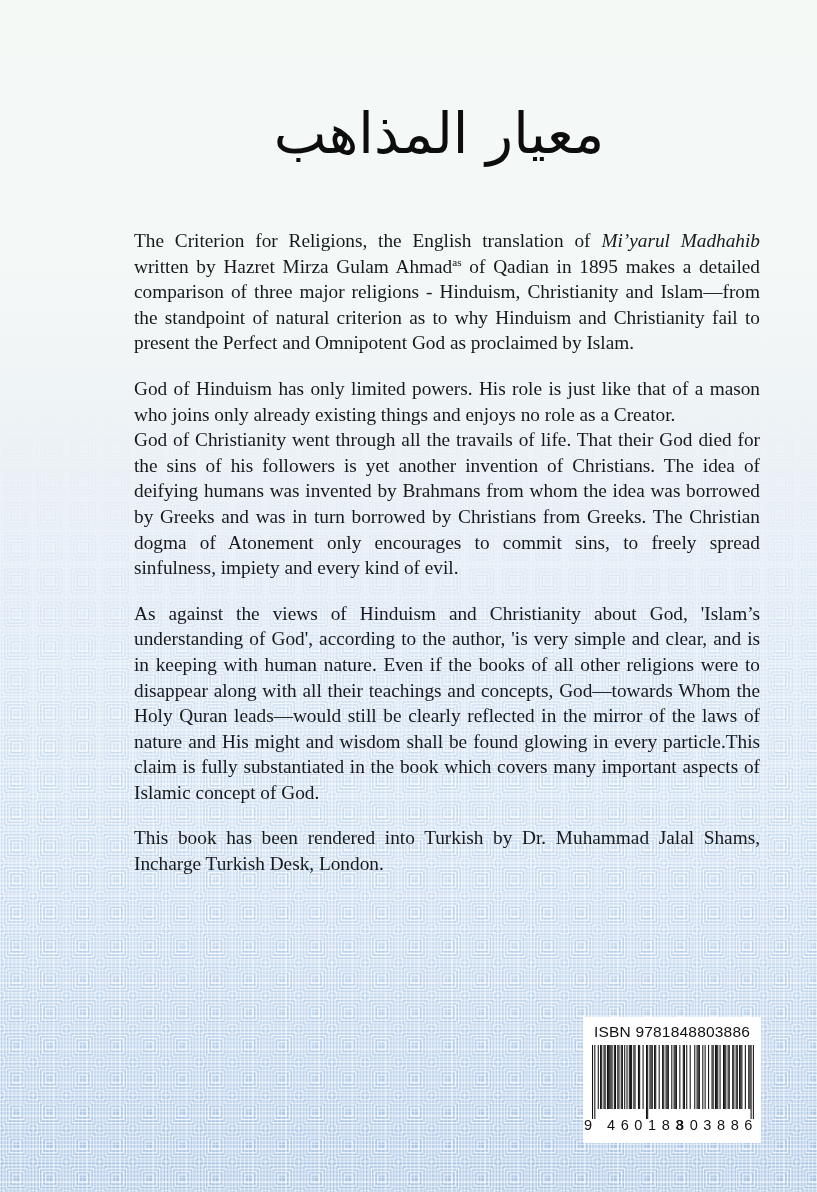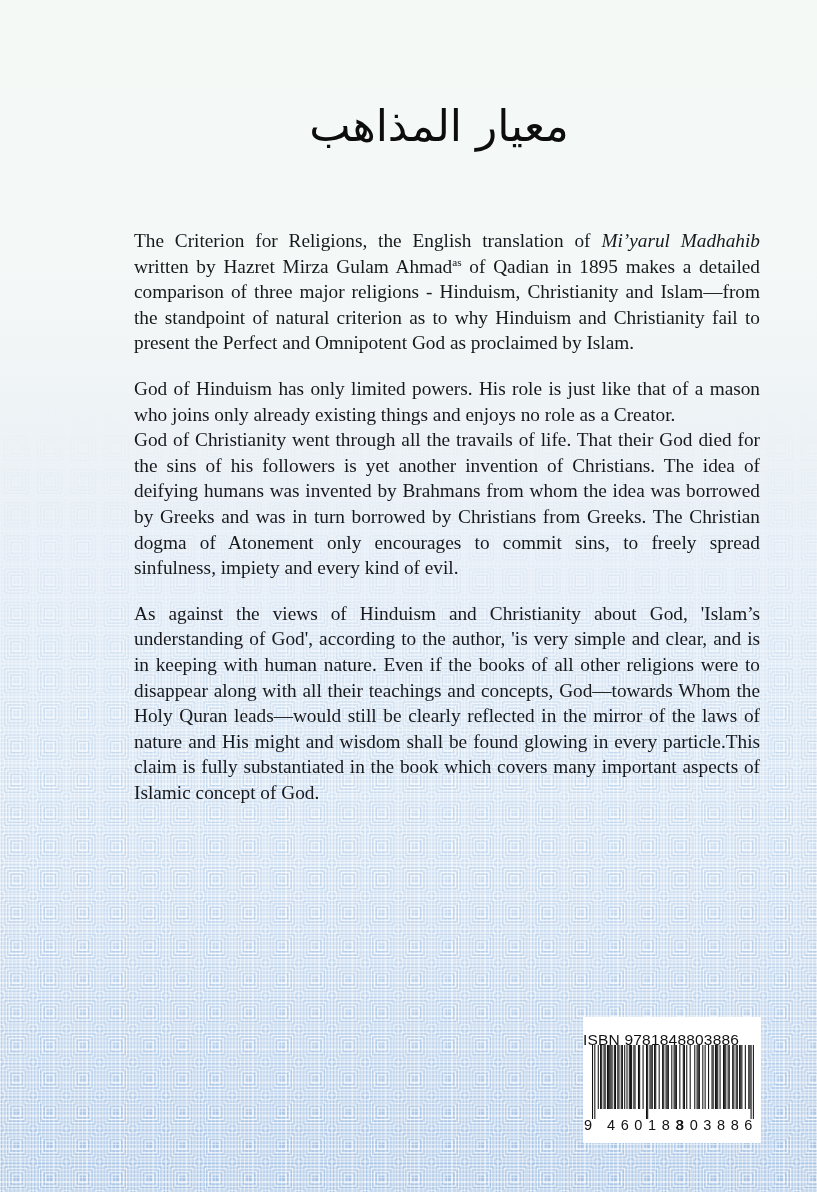--- a/index.html
+++ b/index.html
@@ -87,21 +87,21 @@
   }
 
   .urdu-title {
     position: absolute;
     left: 0;
     top: 96px;
     width: 642px;
     text-align: center;
     direction: rtl;
     font-family: "DejaVu Sans", sans-serif;
-    font-size: 44px;
+    font-size: 56px;
     line-height: 1.35;
     color: #0d0d0d;
     font-weight: 400;
     letter-spacing: -1px;
   }
 
   .subtitle {
     position: absolute;
     left: 0;
     top: 180px;
@@ -146,22 +146,23 @@
     width: 178px;
     height: 126px;
     background: #ffffff;
     box-sizing: border-box;
     padding: 0;
   }
   .barcode-isbn {
     font-family: "Liberation Sans", sans-serif;
     font-size: 15.5px;
     color: #111;
+    text-align: center;
     letter-spacing: 0.2px;
-    padding-top: 14px;
+    padding-top: 6px;
     line-height: 17px;
   }
   .barcode-bars {
     position: absolute;
     left: 9px;
     top: 28px;
     width: 162px;
     height: 74px;
   }
   .barcode-bars svg { display:block; }
@@ -217,20 +218,21 @@
 
   <div class="content">
 
     <div class="urdu-title">معيار المذاهب</div>
 
 
     <div class="blurb">
       <p class="para">The Criterion for Religions, the English translation of <i>Mi’yarul Madhahib</i> written by Hazret Mirza Gulam Ahmad<sup>as</sup> of Qadian in 1895 makes a detailed comparison of three major religions - Hinduism, Christianity and Islam—from the standpoint of natural criterion as to why Hinduism and Christianity fail to present the Perfect and Omnipotent God as proclaimed by Islam.</p>
       <p class="para">God of Hinduism has only limited powers. His role is just like that of a mason who joins only already existing things and enjoys no role as a Creator.<br>God of Christianity went through all the travails of life. That their God died for the sins of his followers is yet another invention of Christians. The idea of deifying humans was invented by Brahmans from whom the idea was borrowed by Greeks and was in turn borrowed by Christians from Greeks. The Christian dogma of Atonement only encourages to commit sins, to freely spread sinfulness, impiety and every kind of evil.</p>
       <p class="para">As against the views of Hinduism and Christianity about God, 'Islam’s understanding of God', according to the author, 'is very simple and clear, and is in keeping with human nature. Even if the books of all other religions were to disappear along with all their teachings and concepts, God—towards Whom the Holy Quran leads—would still be clearly reflected in the mirror of the laws of nature and His might and wisdom shall be found glowing in every particle.This claim is fully substantiated in the book which covers many important aspects of Islamic concept of God.</p>
+      <p class="para">This book has been rendered into Turkish by Dr. Muhammad Jalal Shams, Incharge Turkish Desk, London.</p>
     </div>
 
   </div>
 
   <div class="barcode-box">
     <div class="barcode-isbn">ISBN 9781848803886</div>
     <div class="barcode-bars">
         <svg width="162" height="74" viewBox="0 0 162 74">
           <rect x="0.000" y="0" width="1.057" height="74" fill="#111111"></rect>
           <rect x="2.298" y="0" width="1.057" height="74" fill="#111111"></rect>

